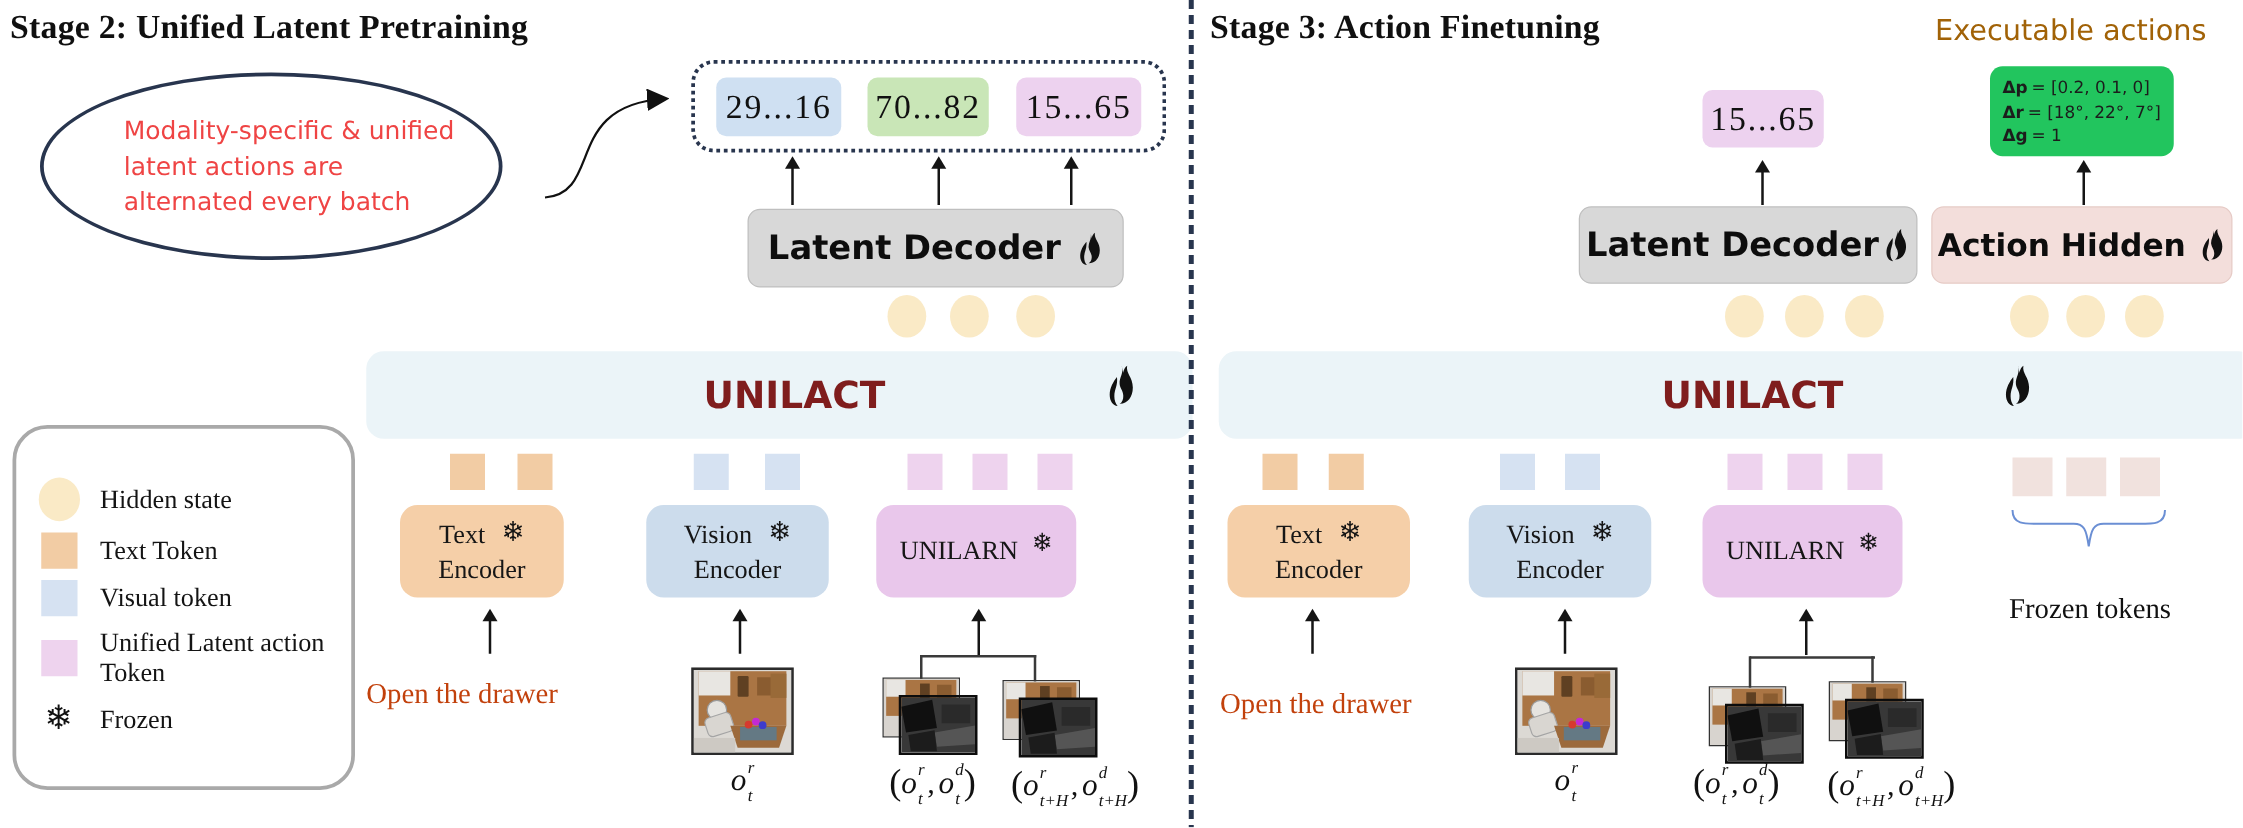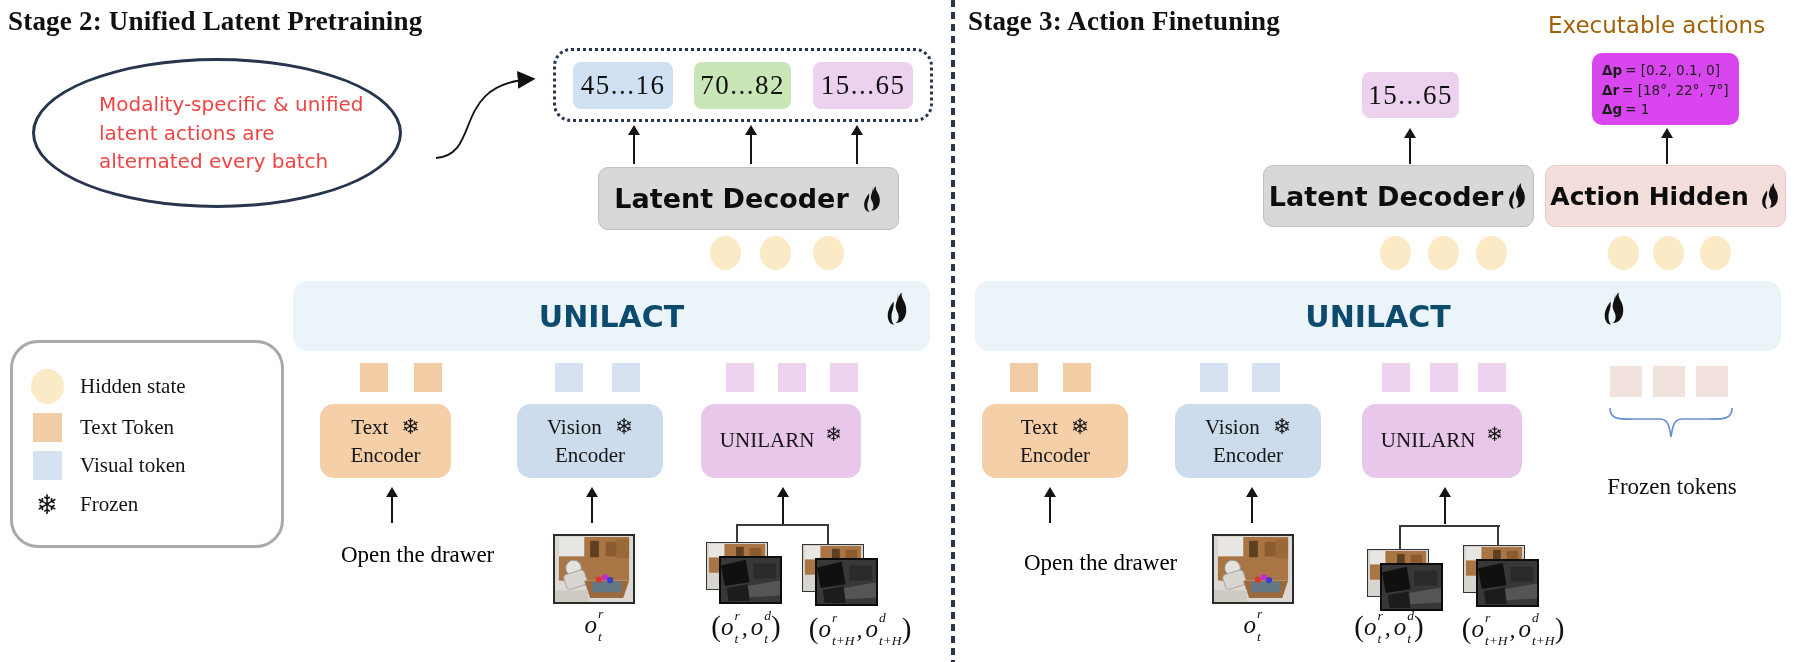--- a/index.html
+++ b/index.html
@@ -28,59 +28,59 @@
           justify-content:center;font-family:"Liberation Serif",serif;font-size:27px;
           letter-spacing:1.5px;color:#111;}
 
   .dec{position:absolute;border-radius:10px;display:flex;align-items:center;justify-content:center;
        font-family:"DejaVu Sans",sans-serif;font-weight:700;font-size:27px;color:#0d0d0d;
        box-sizing:border-box;}
   .dec.gray{border:1px solid #bfbfbf;}
   .dec.rose{border:1px solid #e6cbc6;}
 
   .band{position:absolute;border-radius:14px;display:flex;align-items:center;justify-content:center;
-        font-family:"DejaVu Sans",sans-serif;font-weight:700;font-size:30px;color:#0c4a6e;}
+        font-family:"DejaVu Sans",sans-serif;font-weight:700;font-size:30px;color:#7f1d1d;padding-left:24px;}
 
   .circle{position:absolute;width:31px;height:34px;border-radius:50%;}
   .sq{position:absolute;width:28px;height:29px;}
 
   .enc{position:absolute;border-radius:14px;display:flex;flex-direction:column;align-items:center;
        justify-content:center;font-family:"Liberation Serif",serif;font-size:21px;line-height:1.3;
        color:#161616;}
   .enc-row{display:flex;align-items:center;}
   .snow{font-family:"DejaVu Sans",sans-serif;font-size:22px;color:#141414;margin-left:13px;}
   .snow.raised{transform:translateY(-7px);margin-left:11px;font-size:20px;}
 
   .varrow{position:absolute;width:2px;background:#151515;}
   .varrow::before{content:"";position:absolute;top:-9px;left:-5px;width:0;height:0;
                   border-left:6px solid transparent;border-right:6px solid transparent;
                   border-bottom:10px solid #151515;}
   .hline{position:absolute;height:2px;background:#3a3a3a;}
   .vline{position:absolute;width:2px;background:#3a3a3a;}
 
-  .instruction{position:absolute;font-family:"Liberation Serif",serif;font-size:23px;color:#000000;margin-left:48px;}
+  .instruction{position:absolute;font-family:"Liberation Serif",serif;font-size:23px;color:#c2410c;}
 
   .img-frame{position:absolute;border:2px solid #2b2b2b;box-sizing:border-box;background:#ddd;}
   .pair{position:absolute;width:77px;height:63px;}
   .pair .back{position:absolute;left:0;top:0;width:62px;height:48px;border:1.5px solid #333;
               box-sizing:border-box;}
   .pair .front{position:absolute;left:13px;top:14px;width:63px;height:48px;border:2px solid #0c0c0c;
                box-sizing:border-box;}
   .pair svg{display:block;width:100%;height:100%;}
 
   .mlabel{position:absolute;display:flex;align-items:center;justify-content:center;
           font-family:"Liberation Serif",serif;font-style:italic;color:#111;}
   .mbase{font-size:25px;}
   .mparen{font-size:29px;font-style:normal;transform:translateY(-1px);}
   .mcomma{font-size:24px;margin:0 3px 0 2px;}
   .mstack{display:inline-flex;flex-direction:column;justify-content:space-between;height:36px;
           font-size:13.5px;line-height:1;margin-left:1px;padding:1px 0;}
 
   
-  .legend{position:absolute;left:10px;top:340px;width:274px;height:208px;border:3px solid #a9a9a9;
+  .legend{position:absolute;left:10px;top:340px;width:274px;height:292px;border:3px solid #a9a9a9;
           border-radius:28px;box-sizing:border-box;display:flex;flex-direction:column;
           justify-content:center;gap:9px;padding:10px 12px 10px 16px;}
   .lg-item{display:flex;align-items:center;gap:15px;}
   .lg-icon{width:36px;display:flex;justify-content:center;align-items:center;flex:0 0 36px;}
   .lg-label{font-family:"Liberation Serif",serif;font-size:21px;line-height:1.15;color:#141414;
             max-width:200px;}
   .lg-circle{width:33px;height:35px;border-radius:50%;}
   .lg-sq{width:29px;height:29px;}
   .lg-snow{font-family:"DejaVu Sans",sans-serif;font-size:27px;color:#111;}
 
@@ -112,21 +112,21 @@
   <svg class="abs" style="left:428px;top:66px;" width="135" height="100">
     <defs>
       <marker id="ah" markerWidth="10" markerHeight="10" refX="8" refY="5" orient="auto">
         <path d="M0,0 L10,5 L0,10 Z" fill="#111"></path>
       </marker>
     </defs>
     <path d="M8,92 C55,88 22,18 104,13" stroke="#111" stroke-width="1.8" fill="none" marker-end="url(#ah)"></path>
   </svg>
 
   <div class="dotted-box"></div>
-  <div class="ltoken" style="left: 573px; top: 62px; width: 100px; background-color: rgb(207, 224, 242);">45...16</div>
+  <div class="ltoken" style="left: 573px; top: 62px; width: 100px; background-color: rgb(207, 224, 242);">29...16</div>
   <div class="ltoken" style="left: 694px; top: 62px; width: 97px; background-color: rgb(201, 230, 183);">70...82</div>
   <div class="ltoken" style="left: 813px; top: 62px; width: 100px; background-color: rgb(237, 210, 239);">15...65</div>
 
   <div class="varrow" style="left:633px;top:134px;height:30px;"></div>
   <div class="varrow" style="left:750px;top:134px;height:30px;"></div>
   <div class="varrow" style="left:856px;top:134px;height:30px;"></div>
 
   <div class="dec gray" style="left: 598px; top: 167px; width: 301px; height: 63px; gap: 12px; background-color: rgb(216, 216, 216);">
     <span>Latent Decoder</span>
     <svg class="flame" width="22" height="28" viewBox="0 0 16 14" preserveAspectRatio="none">
@@ -299,32 +299,38 @@
       <span class="lg-label">Text Token</span>
     </div>
     <div class="lg-item">
       <span class="lg-icon">
           <span class="lg-sq" style="background-color: rgb(214, 226, 242);"></span>
         </span>
       <span class="lg-label">Visual token</span>
     </div>
     <div class="lg-item">
       <span class="lg-icon">
+          <span class="lg-sq" style="background-color: rgb(238, 211, 238);"></span>
+        </span>
+      <span class="lg-label">Unified Latent action Token</span>
+    </div>
+    <div class="lg-item">
+      <span class="lg-icon">
           <span class="lg-snow">❄</span>
         </span>
       <span class="lg-label">Frozen</span>
     </div>
   </div>
 
   <div class="divider"></div>
 
   <div class="stage-title" style="left:968px;top:6px;">Stage 3: Action Finetuning</div>
   <div class="exec-label">Executable actions</div>
 
-  <div class="values-box" style="background-color: #d946ef;">
+  <div class="values-box" style="background-color: #22c55e;">
     <div><b>Δp</b><span>= [0.2, 0.1, 0]</span></div>
     <div><b>Δr</b><span>= [18°, 22°, 7°]</span></div>
     <div><b>Δg</b><span>= 1</span></div>
   </div>
 
   <div class="ltoken" style="left: 1362px; top: 72px; width: 97px; height: 46px; background-color: rgb(237, 210, 239);">15...65</div>
 
   <div class="varrow" style="left:1409px;top:137px;height:27px;"></div>
   <div class="varrow" style="left:1666px;top:137px;height:27px;"></div>
 

